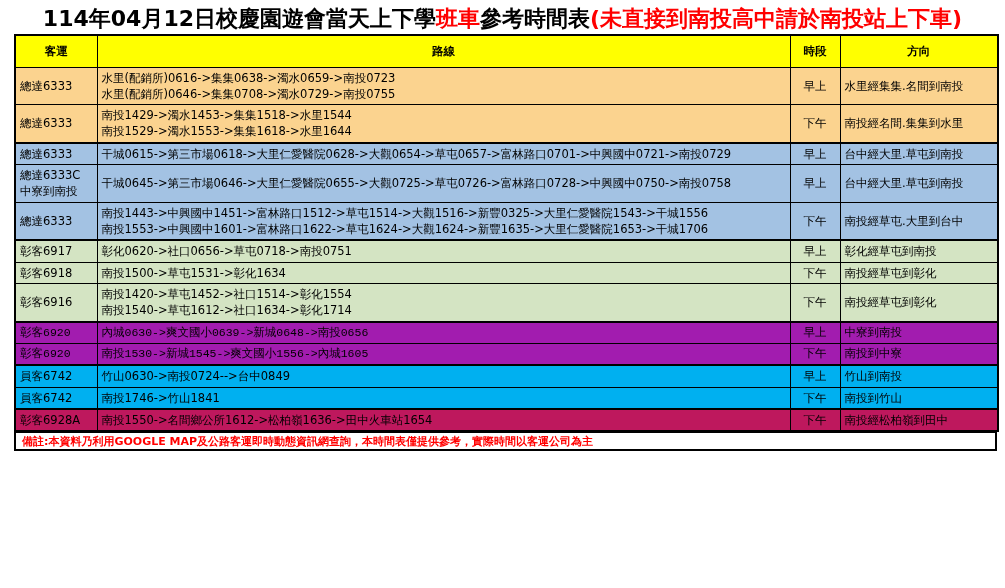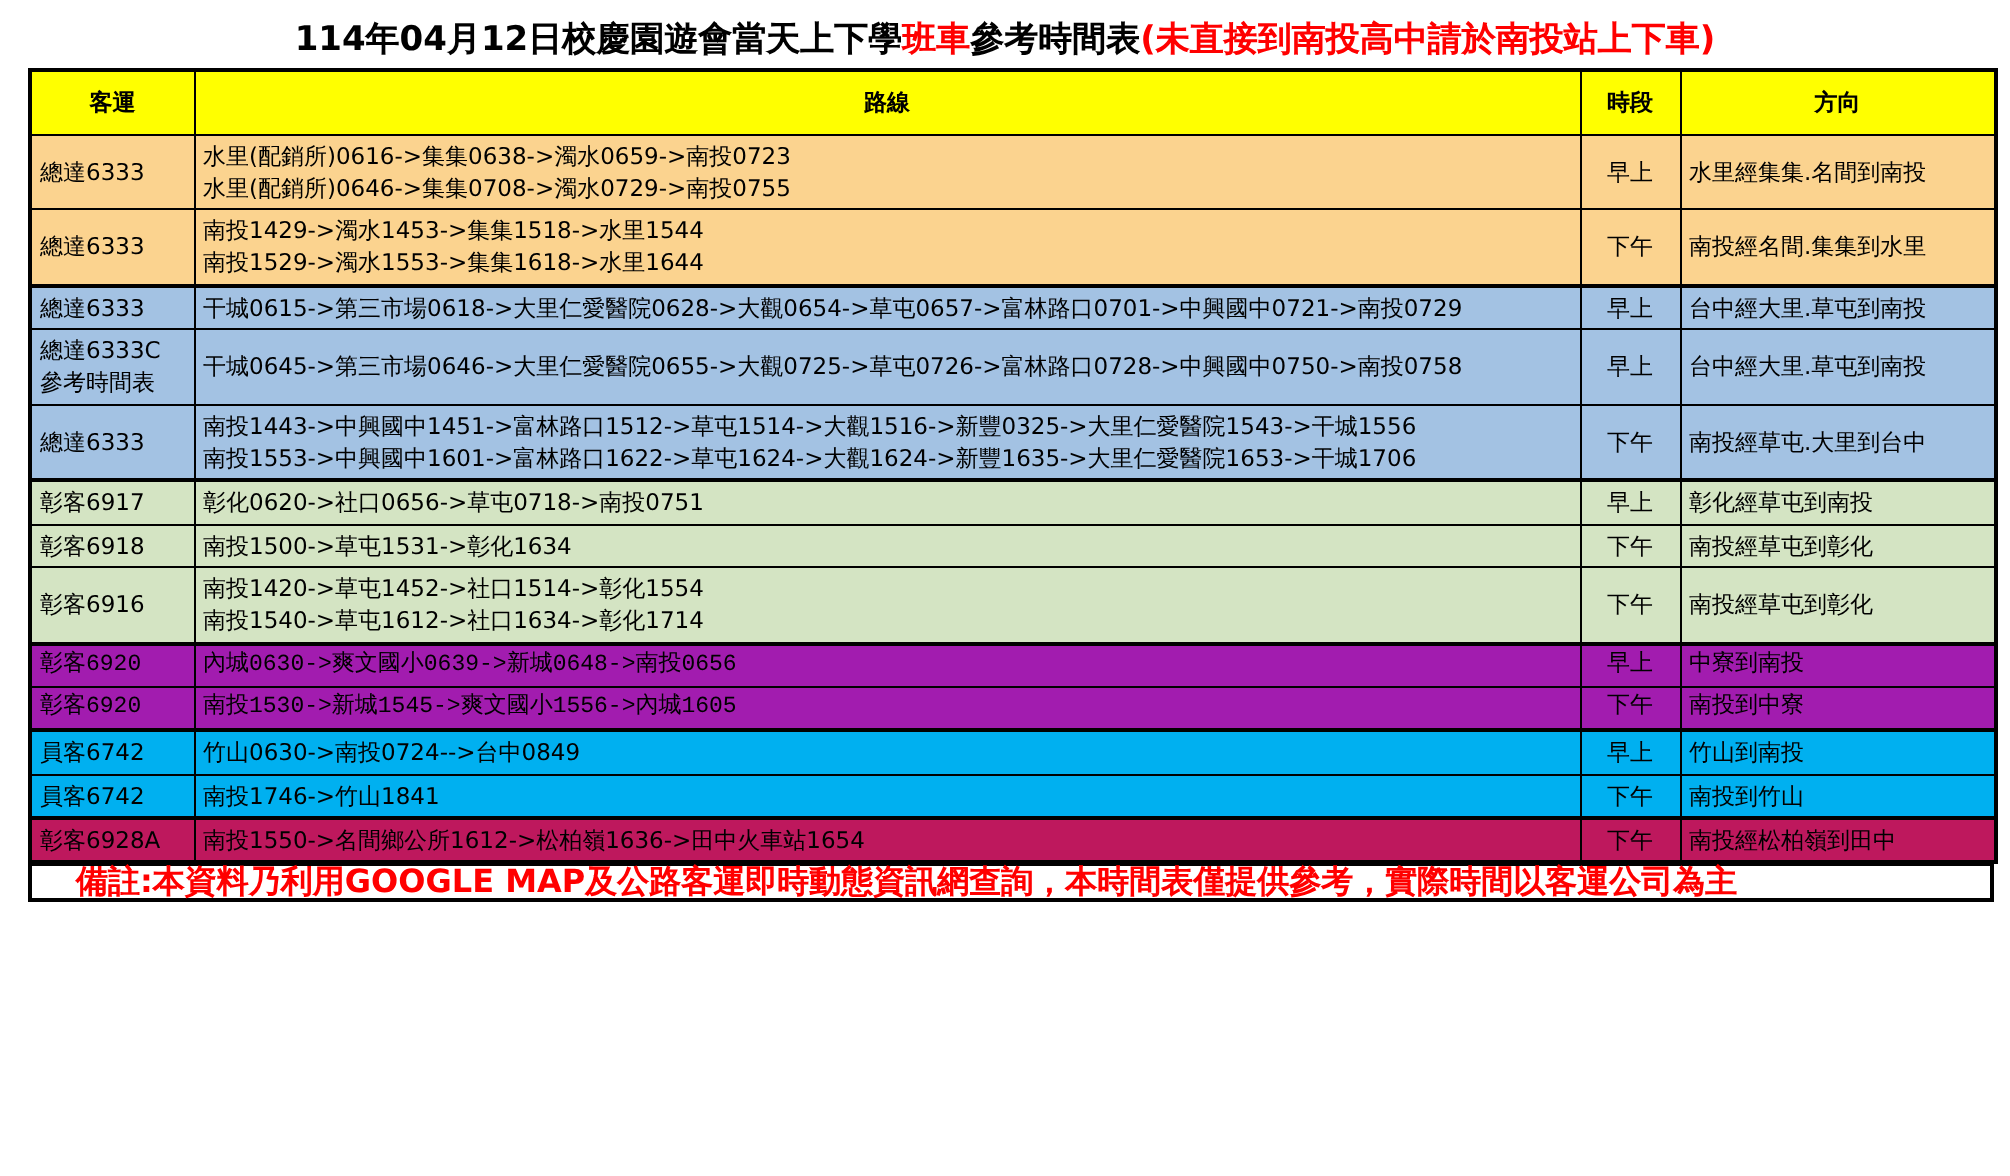--- a/index.html
+++ b/index.html
@@ -24,21 +24,21 @@
   
   .title-bar {
     width: 100%;
     height: 34px;
     display: flex;
     align-items: center;
     justify-content: center;
     padding-top: 4px;
   }
   .title-text {
-    font-size: 17px;
+    font-size: 22px;
     font-weight: bold;
     color: #000000;
     white-space: nowrap;
     letter-spacing: 0px;
     text-align: center;
   }
   .title-text .red {
     color: #ff0000;
   }
 
@@ -117,25 +117,24 @@
     margin: 0 8px 0 14px;
     border: 2px solid #000000;
     border-top: 1px solid #000000;
     background: #ffffff;
     height: 19px;
     display: flex;
     align-items: center;
     padding-left: 6px;
   }
   .note-text {
-    font-size: 16px;
+    font-size: 11px;
     color: #ff0000;
     font-weight: bold;
     white-space: nowrap;
-    margin-left: 16px;
   }
 </style>
 </head>
 <body>
 
 <div class="page">
 
   <div class="title-bar">
     <div class="title-text">
       <span>114年04月12日校慶園遊會當天上下學</span><span class="red">班車</span><span>參考時間表</span><span class="red">(未直接到南投高中請於南投站上下車)</span>
@@ -174,21 +173,21 @@
             <td class="dir">南投經名間.集集到水里</td>
           </tr>
           <tr class="grp-blue grp-sep-top">
             <td class="op">總達6333</td>
             <td class="route">干城0615-&gt;第三市場0618-&gt;大里仁愛醫院0628-&gt;大觀0654-&gt;草屯0657-&gt;富林路口0701-&gt;中興國中0721-&gt;南投0729</td>
             <td class="period">早上</td>
             <td class="dir">台中經大里.草屯到南投</td>
           </tr>
           <tr class="grp-blue">
             <td class="op">總達6333C
-參考時間表</td>
+中寮到南投</td>
             <td class="route">干城0645-&gt;第三市場0646-&gt;大里仁愛醫院0655-&gt;大觀0725-&gt;草屯0726-&gt;富林路口0728-&gt;中興國中0750-&gt;南投0758</td>
             <td class="period">早上</td>
             <td class="dir">台中經大里.草屯到南投</td>
           </tr>
           <tr class="grp-blue">
             <td class="op">總達6333</td>
             <td class="route">南投1443-&gt;中興國中1451-&gt;富林路口1512-&gt;草屯1514-&gt;大觀1516-&gt;新豐0325-&gt;大里仁愛醫院1543-&gt;干城1556
 南投1553-&gt;中興國中1601-&gt;富林路口1622-&gt;草屯1624-&gt;大觀1624-&gt;新豐1635-&gt;大里仁愛醫院1653-&gt;干城1706</td>
             <td class="period">下午</td>
             <td class="dir">南投經草屯.大里到台中</td>

